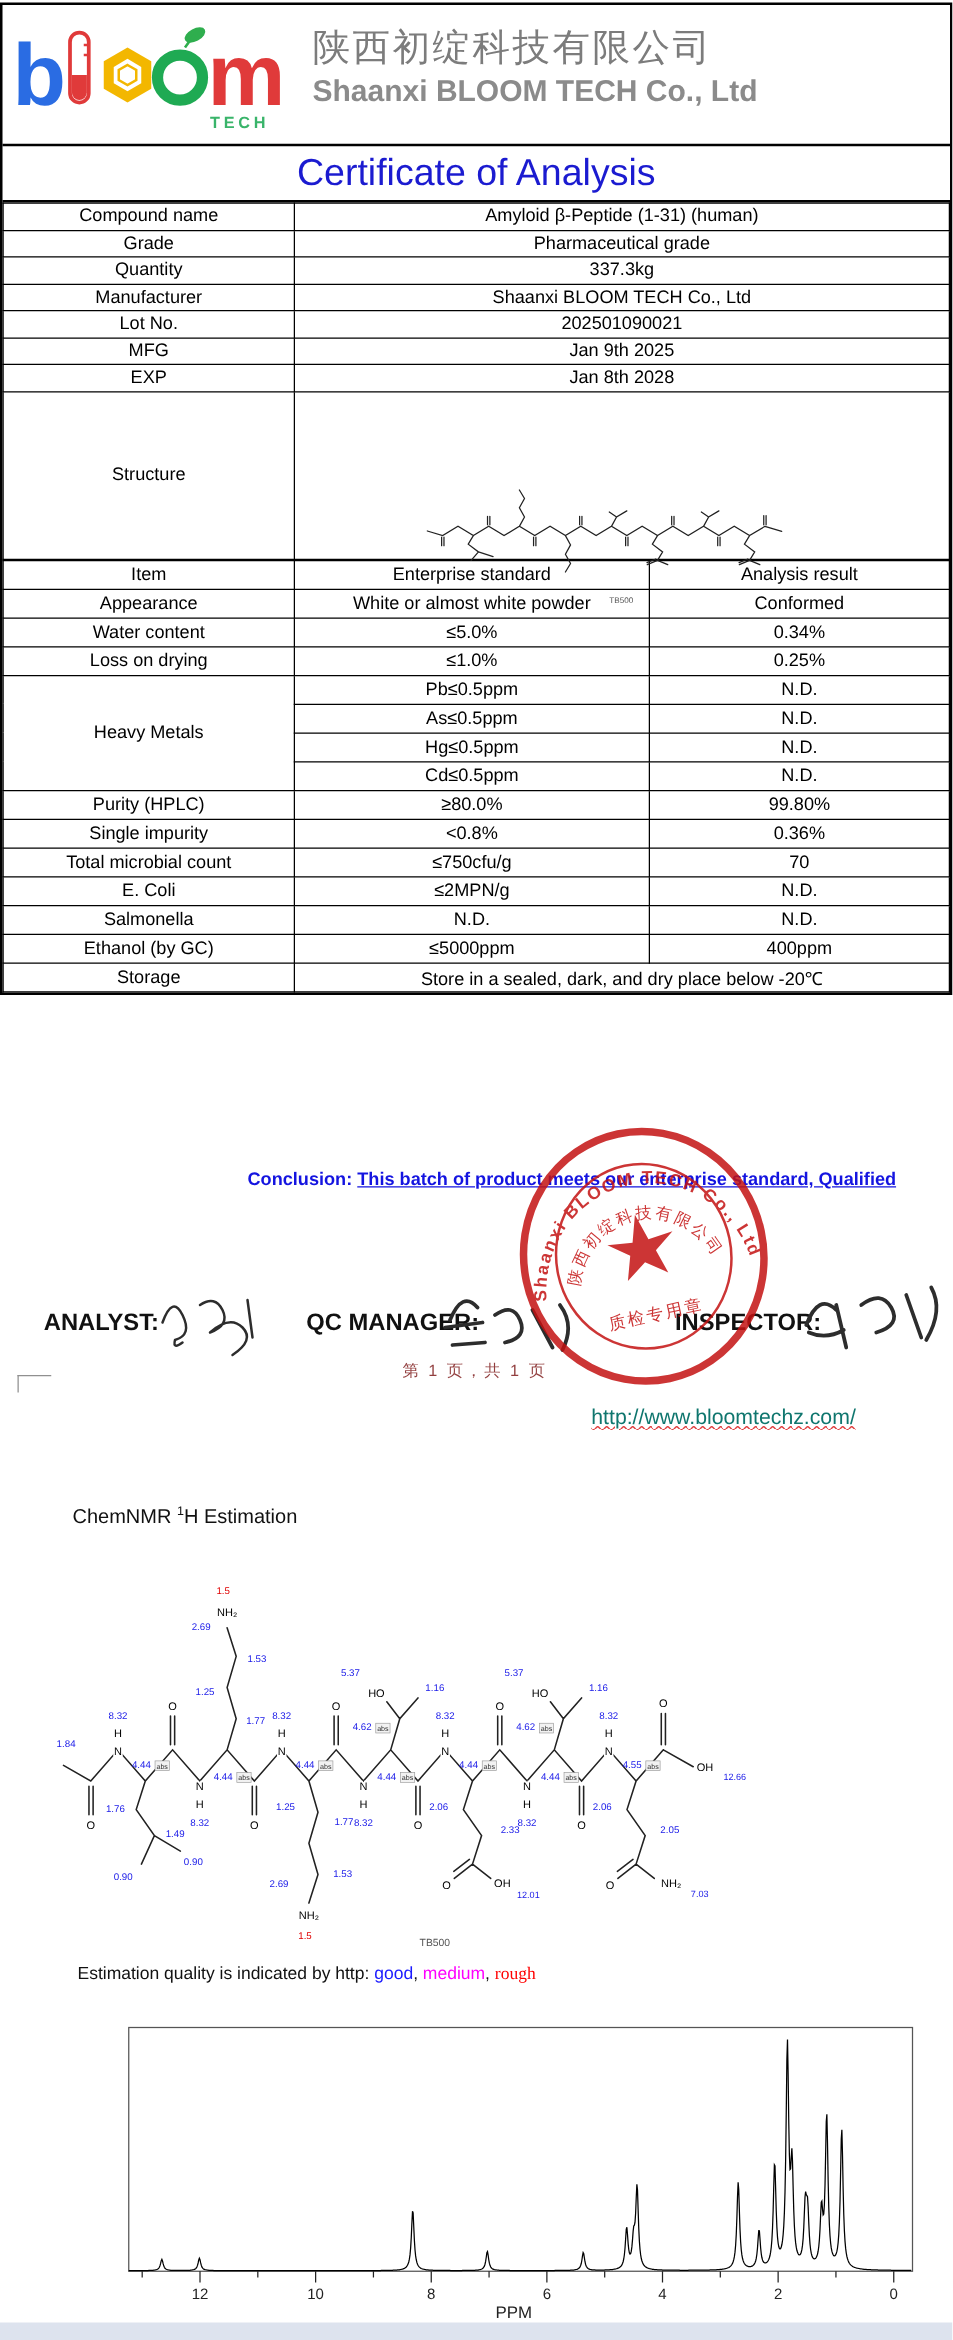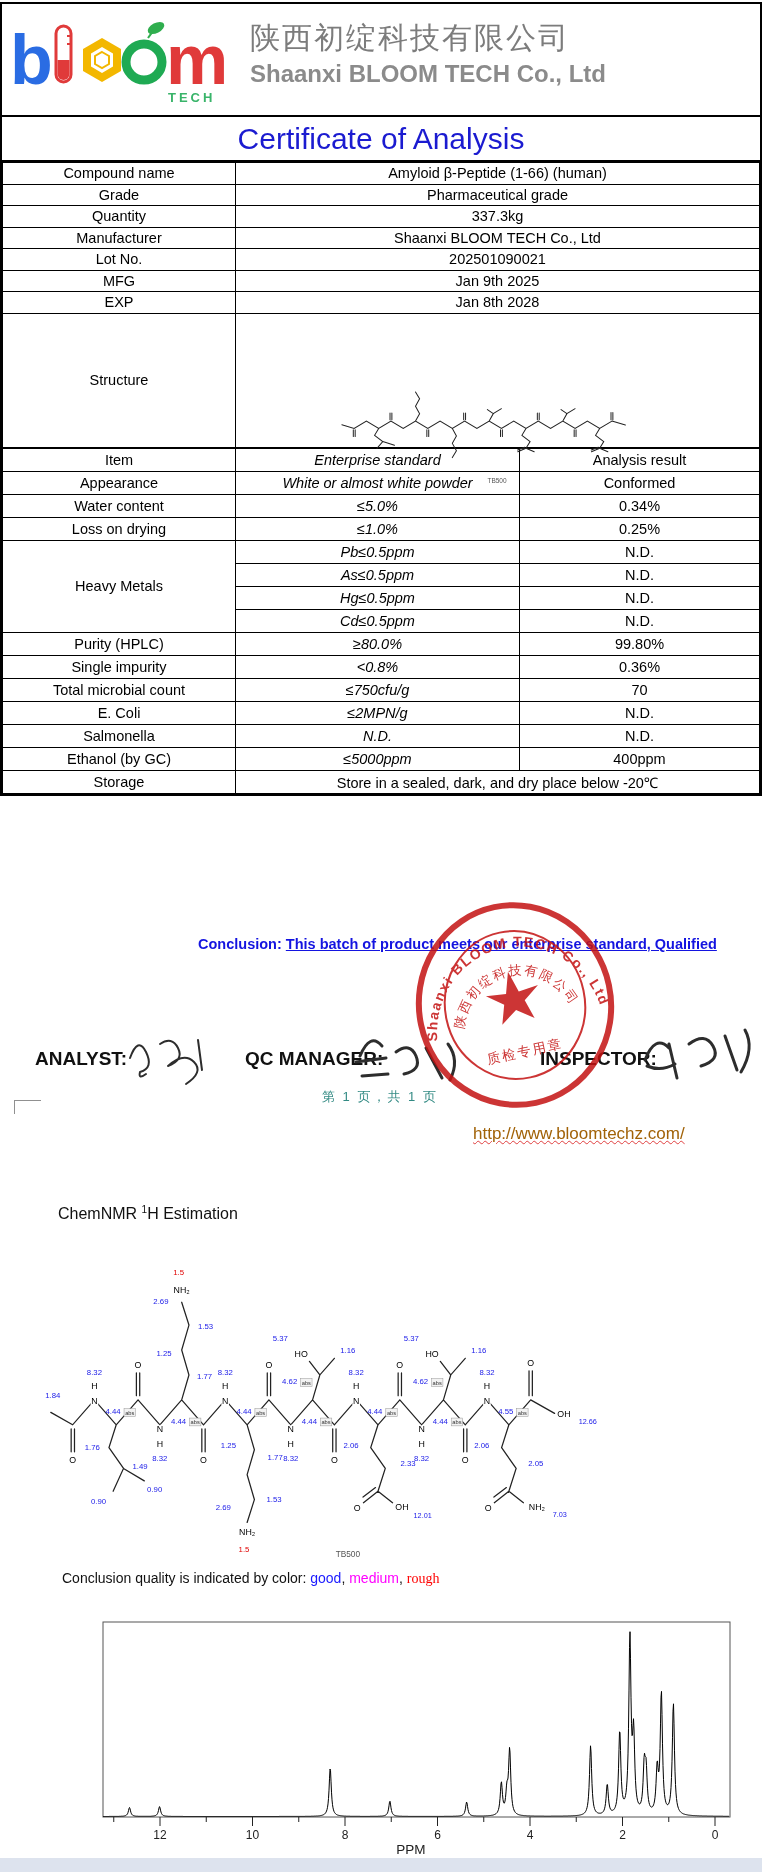--- a/index.html
+++ b/index.html
@@ -11,27 +11,27 @@
   .hdr-cn{position:absolute;left:248px;top:14px;font-size:30px;color:#7c7c7c;letter-spacing:2px;}
   .hdr-en{position:absolute;left:248px;top:56px;font-size:24px;font-weight:bold;color:#8b8b8b;}
   .coa-title{height:43px;line-height:43px;text-align:center;font-size:30px;font-weight:normal;color:#1b1bd0;border-bottom:2px solid #000;}
   table{border-collapse:collapse;width:758px;table-layout:fixed;}
   td{border:1.5px solid #000;text-align:center;font-size:14.5px;color:#000;padding:0 3px;overflow:hidden;white-space:nowrap;}
   .t1 td{height:20.5px;}
   .t1 td.lab{width:226px;}
   .t1 tr.struct td{height:133px;}
   .t2 td{height:22px;}
   .t2 td.c1{width:226px;}
-  .t2 td.c2{width:277px;font-style:italic;}
+  .t2 td.c2{width:277px;}
   
   .conclusion{left:150px;top:936px;width:610px;font-size:14.5px;font-weight:bold;color:#1414e0;margin-left:48px;}
   .conclusion .und{text-decoration:underline;}
   .sig-label{font-size:19px;font-weight:bold;color:#111;}
-  .page-mark{left:322px;top:1088px;font-size:13px;color:#0f766e;opacity:.85;letter-spacing:2px;}
-  .url{left:473px;top:1124px;font-size:17px;color:#a16207;text-decoration:underline wavy #e04040 1px;}
+  .page-mark{left:322px;top:1088px;font-size:13px;color:#7f1d1d;opacity:.85;letter-spacing:2px;}
+  .url{left:473px;top:1124px;font-size:17px;color:#0f766e;text-decoration:underline wavy #e04040 1px;}
   .corner{left:14px;top:1100px;width:26px;height:13px;border-left:1px solid #909090;border-top:1px solid #909090;}
   
   .nmr-title{left:58px;top:1204px;font-size:16px;color:#111;}
   .nmr-title sup{font-size:10px;}
   .quality{left:62px;top:1570px;font-size:14px;color:#111;}
   .mini-caption{left:462px;top:477px;width:70px;font-size:6.5px;color:#555;text-align:center;}
   .strip{left:0;top:1858px;width:762px;height:14px;background:#dde3ee;}
   svg text{font-family:"Liberation Sans",sans-serif;}
 </style>
 </head>
@@ -64,21 +64,21 @@
     <div class="hdr-cn">陕西初绽科技有限公司</div>
     <div class="hdr-en">Shaanxi BLOOM TECH Co., Ltd</div>
   </div>
 
   <div class="coa-title">Certificate of Analysis</div>
 
   <table class="t1">
     <tbody>
       <tr>
           <td class="lab">Compound name</td>
-          <td>Amyloid β-Peptide (1-66) (human)</td>
+          <td>Amyloid β-Peptide (1-31) (human)</td>
         </tr>
       <tr>
           <td class="lab">Grade</td>
           <td>Pharmaceutical grade</td>
         </tr>
       <tr>
           <td class="lab">Quantity</td>
           <td>337.3kg</td>
         </tr>
       <tr>
@@ -352,21 +352,21 @@
       <text x="377" y="111" font-size="8.5" fill="#000" text-anchor="middle" stroke="#fff" stroke-width="2.5" paint-order="stroke">HO</text>
       <text x="305" y="259" font-size="8.5" fill="#000" text-anchor="middle" stroke="#fff" stroke-width="2.5" paint-order="stroke">O</text>
       <text x="348" y="258" font-size="8.5" fill="#000" text-anchor="middle" stroke="#fff" stroke-width="2.5" paint-order="stroke">OH</text>
       <text x="431" y="259" font-size="8.5" fill="#000" text-anchor="middle" stroke="#fff" stroke-width="2.5" paint-order="stroke">O</text>
       <text x="478" y="258" font-size="8.5" fill="#000" text-anchor="middle" stroke="#fff" stroke-width="2.5" paint-order="stroke">NH₂</text>
       <text x="504" y="168" font-size="8.5" fill="#000" text-anchor="middle" stroke="#fff" stroke-width="2.5" paint-order="stroke">OH</text>
       <text x="296" y="303" font-size="8" fill="#555" text-anchor="middle">TB500</text>
     </g>
 </svg>
 
-<div class="abs quality"><span>Conclusion quality is indicated by color: </span><span id="qGood" style="color: rgb(26, 26, 255);">good</span><span>, </span><span id="qMed" style="color: rgb(255, 0, 255);">medium</span><span>, </span><span id="qRough" style="color: rgb(255, 0, 0); font-family: Liberation Serif, serif;">rough</span></div>
+<div class="abs quality"><span>Estimation quality is indicated by http: </span><span id="qGood" style="color: rgb(26, 26, 255);">good</span><span>, </span><span id="qMed" style="color: rgb(255, 0, 255);">medium</span><span>, </span><span id="qRough" style="color: rgb(255, 0, 0); font-family: Liberation Serif, serif;">rough</span></div>
 
 <svg class="abs" style="left:95px;top:1618px" width="645" height="250" viewBox="0 0 645 250">
   <rect x="8" y="4" width="627" height="195" fill="#fff" stroke="#555" stroke-width="1"></rect>
   <g id="specTicks">
       <line x1="620" x2="620" y1="199" y2="208" stroke="#222" stroke-width="1"></line>
       <line x1="573.75" x2="573.75" y1="199" y2="204" stroke="#222" stroke-width="1"></line>
       <line x1="527.5" x2="527.5" y1="199" y2="208" stroke="#222" stroke-width="1"></line>
       <line x1="481.25" x2="481.25" y1="199" y2="204" stroke="#222" stroke-width="1"></line>
       <line x1="435" x2="435" y1="199" y2="208" stroke="#222" stroke-width="1"></line>
       <line x1="388.75" x2="388.75" y1="199" y2="204" stroke="#222" stroke-width="1"></line>

